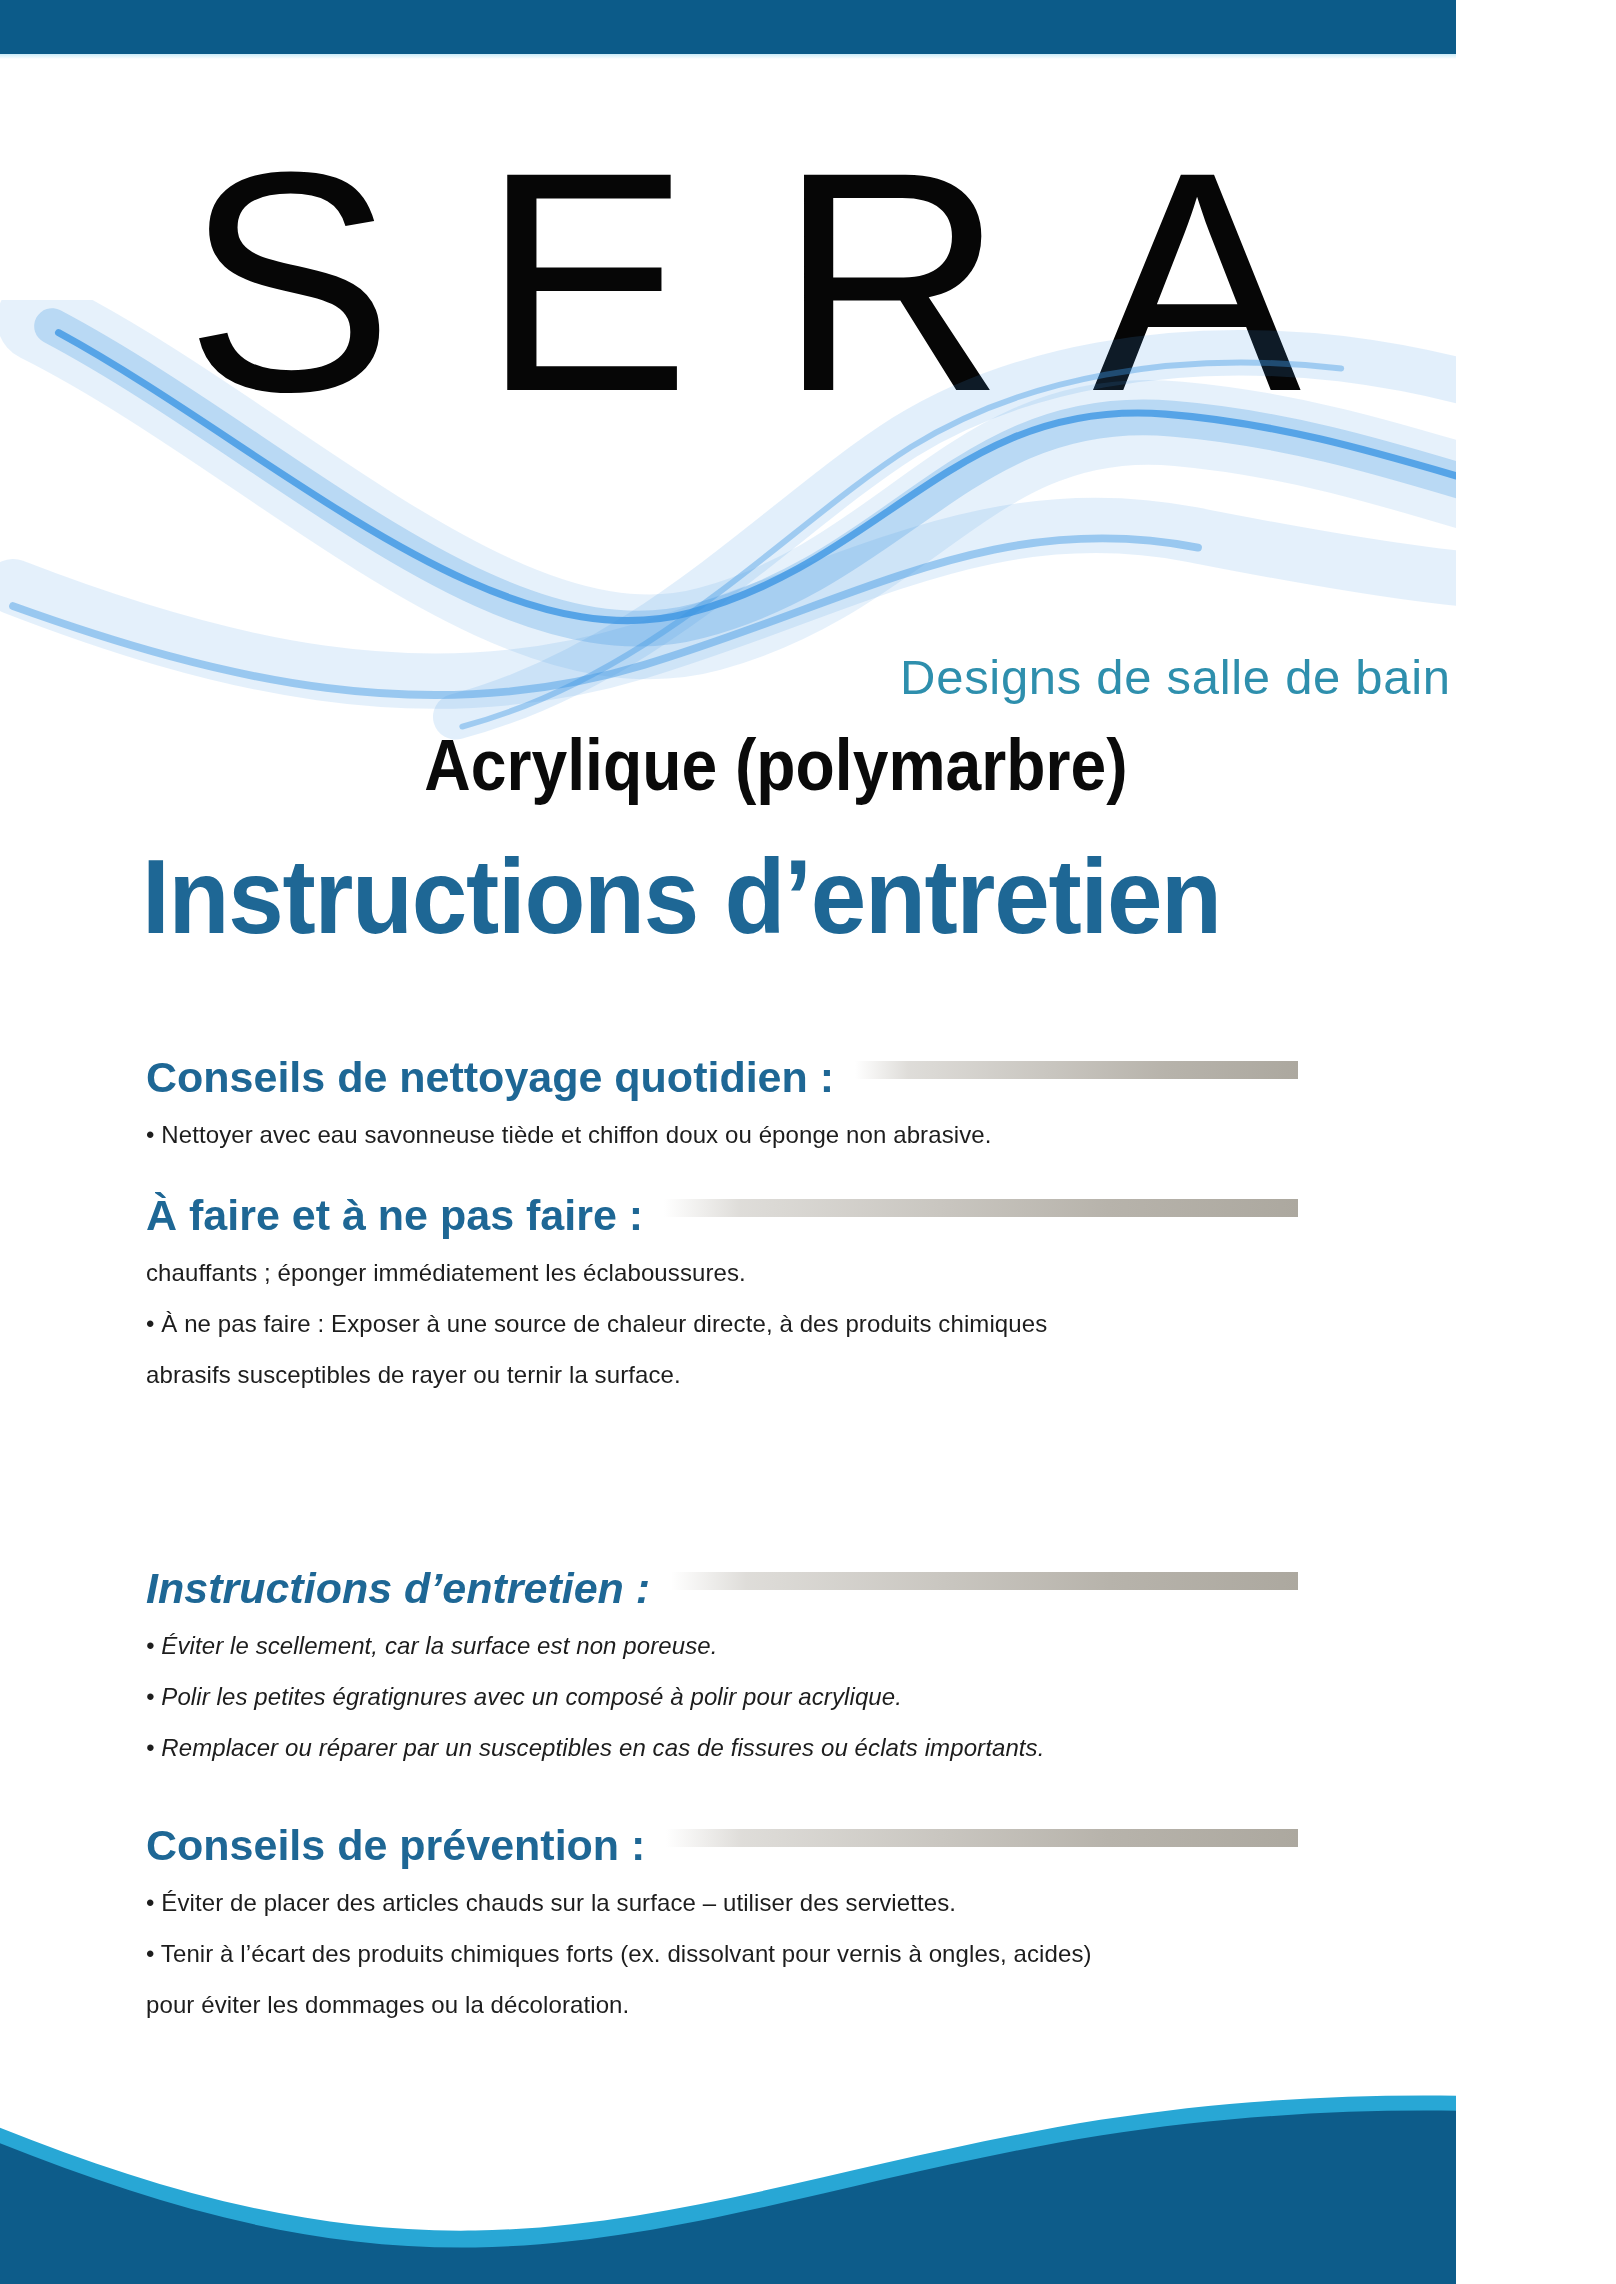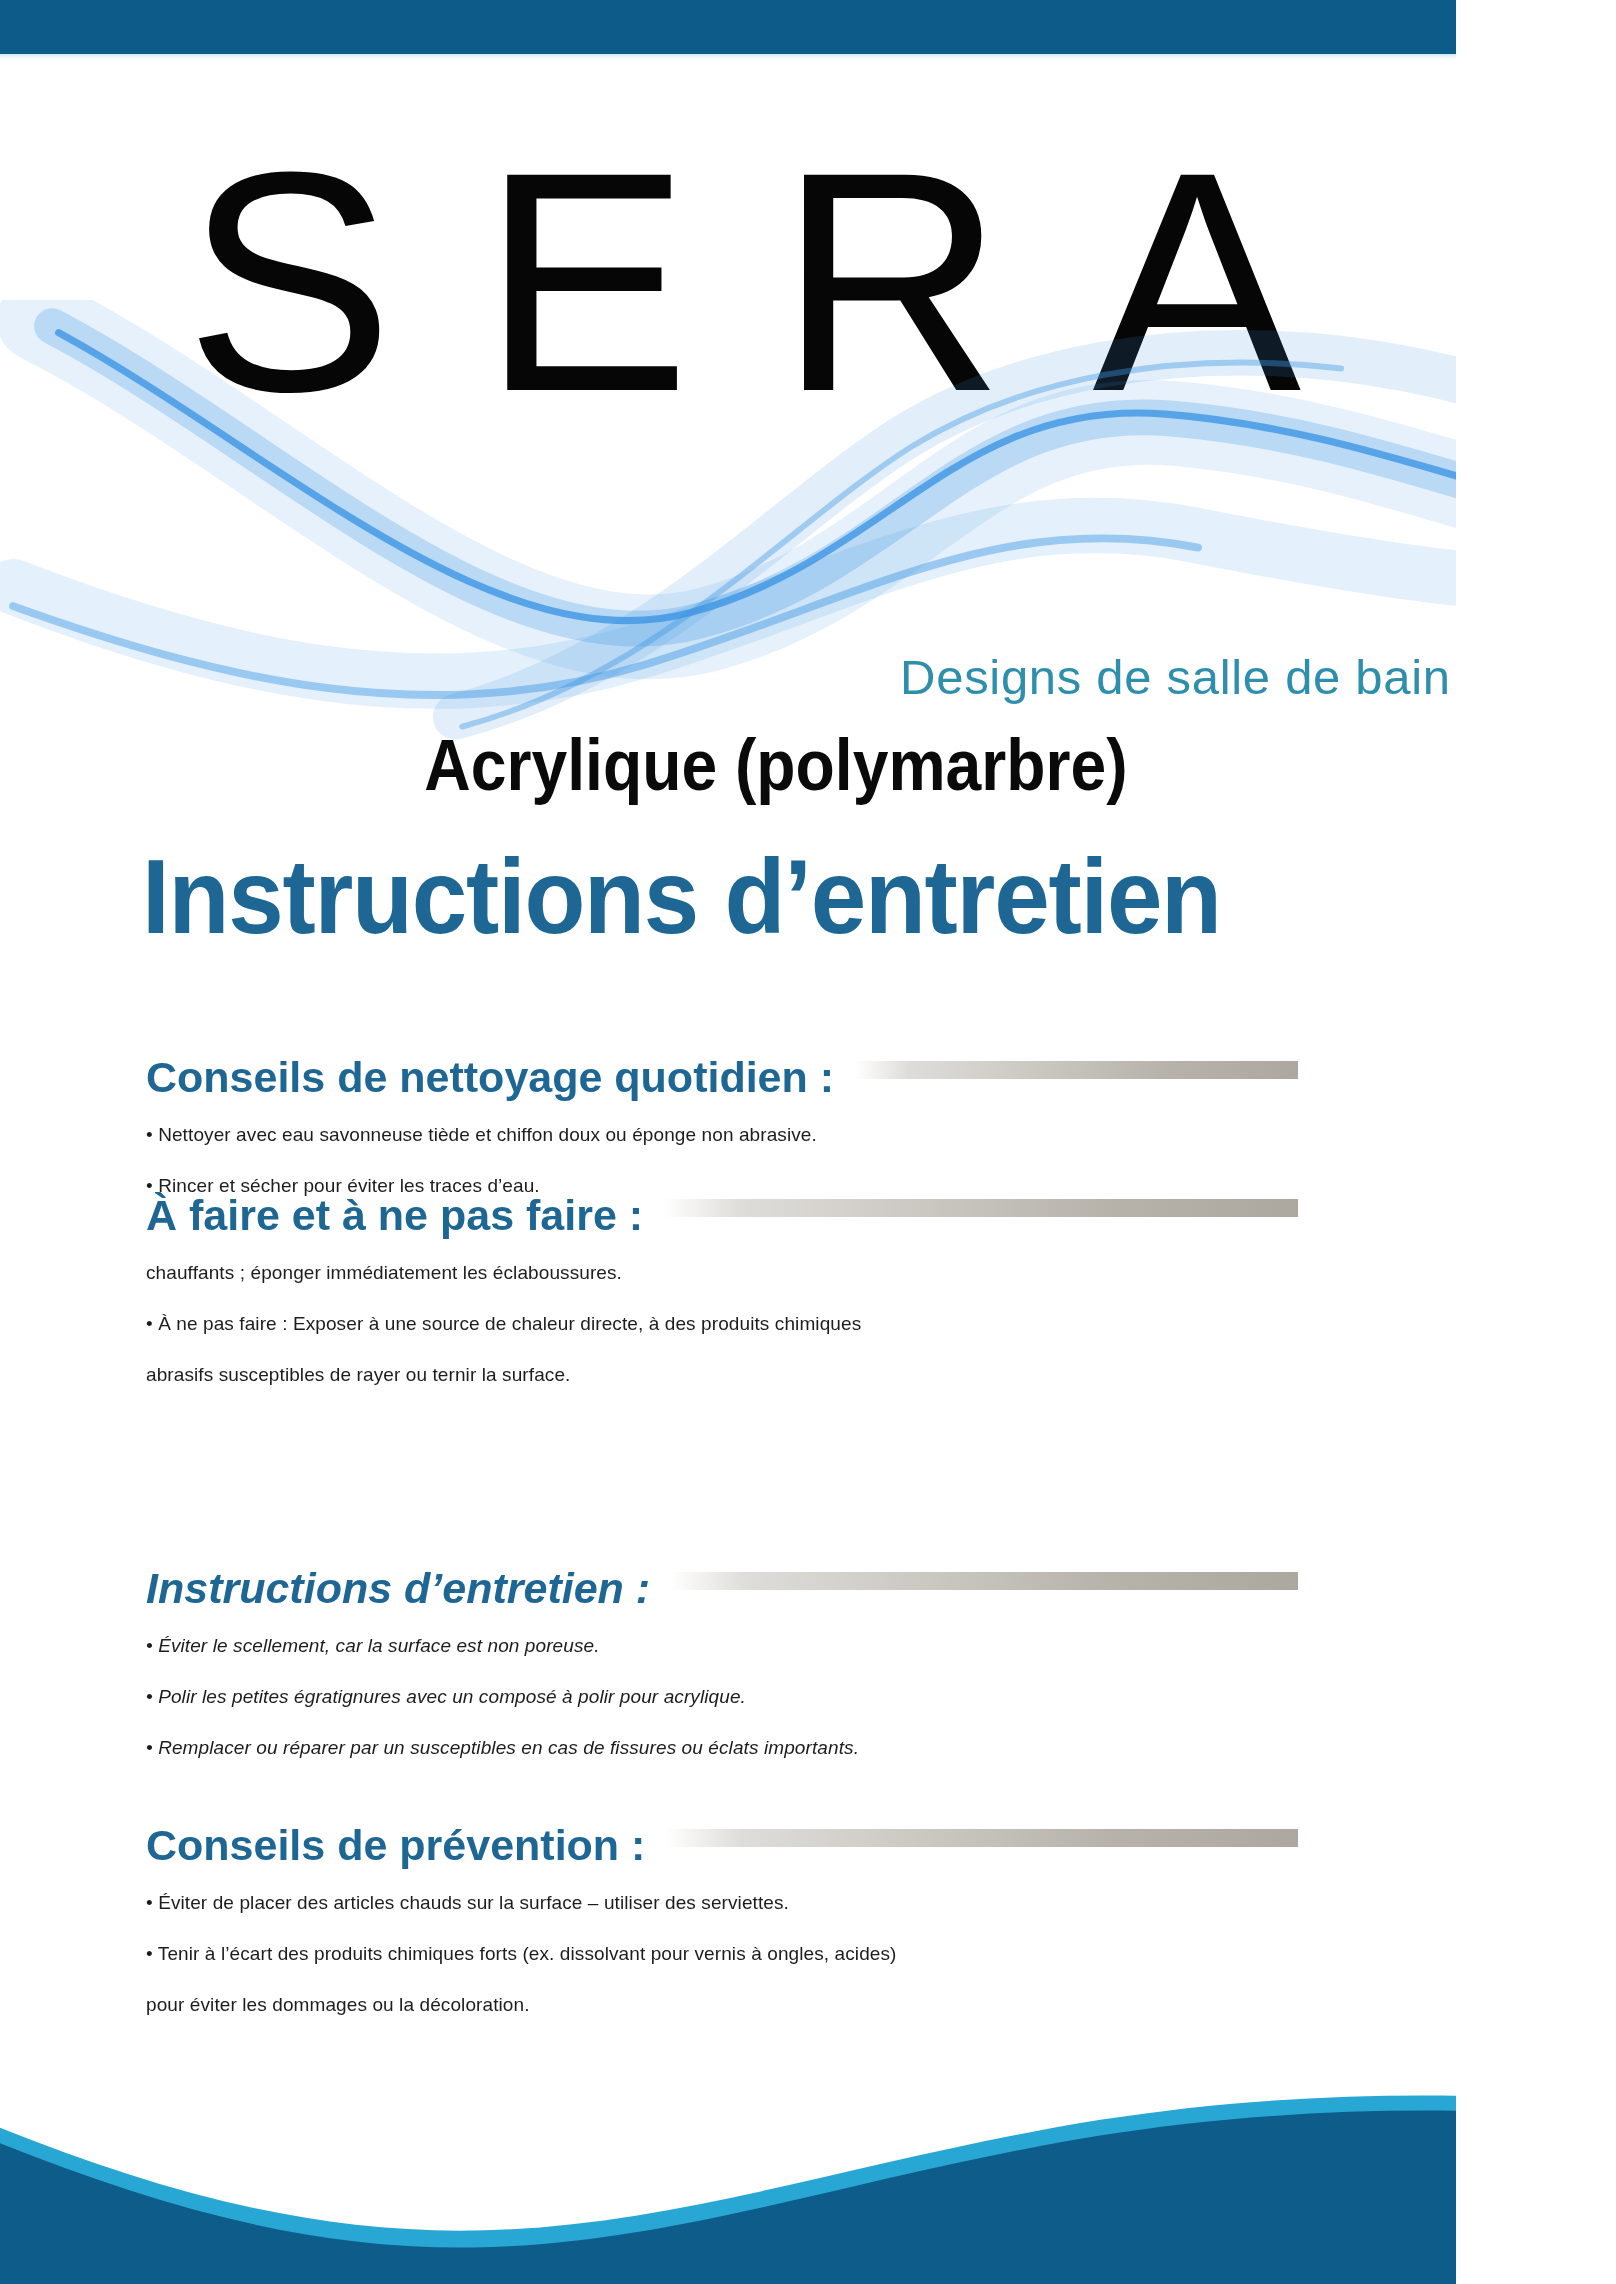--- a/index.html
+++ b/index.html
@@ -90,21 +90,21 @@
   .section-rule{
     flex:1;height:17.6px;margin-left:21px;margin-top:9px;
     background:linear-gradient(to right,
       rgba(183,179,171,0) 0%,
       rgba(183,179,171,0.45) 12%,
       var(--c-rule_grey,#b7b3ab) 70%,
       #aca89f 100%);
   }
   .bullet-list{margin-top:5.2px;}
   .body-line{
-    font-size:19px;line-height:51px;
+    font-size:24px;line-height:51px;
     color:var(--c-body_text,#1d1d1d);
     white-space:nowrap;
     letter-spacing:0.1px;
   }
   .s1{top:1052px;}
   .s2{top:1190px;}
   .s3{top:1563px;font-style:italic;}
   .s4{top:1820px;}
 
   
@@ -141,21 +141,20 @@
 
   <div class="page-title">Instructions d’entretien</div>
 
   <div class="care-section s1">
     <div class="section-head">
       <div class="section-title">Conseils de nettoyage quotidien :</div>
       <div class="section-rule"></div>
     </div>
     <div class="bullet-list">
         <div class="body-line">• Nettoyer avec eau savonneuse tiède et chiffon doux ou éponge non abrasive.</div>
-        <div class="body-line">• Rincer et sécher pour éviter les traces d’eau.</div>
       </div>
   </div>
 
   <div class="care-section s2">
     <div class="section-head">
       <div class="section-title">À faire et à ne pas faire :</div>
       <div class="section-rule"></div>
     </div>
     <div class="bullet-list">
         <div class="body-line">chauffants ; éponger immédiatement les éclaboussures.</div>

